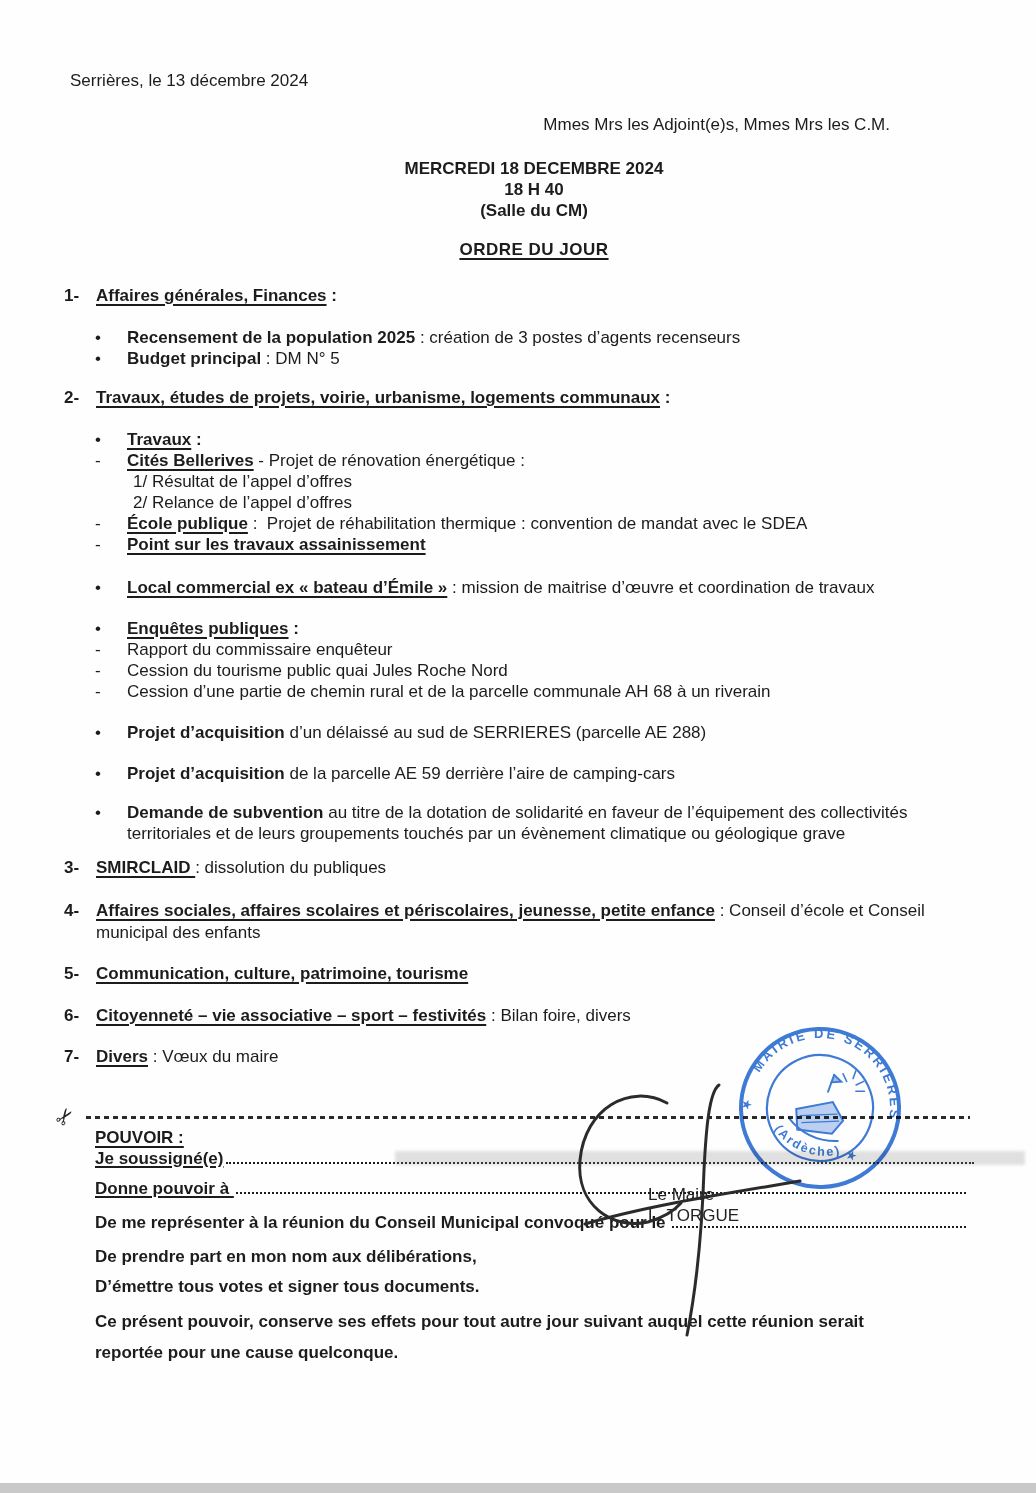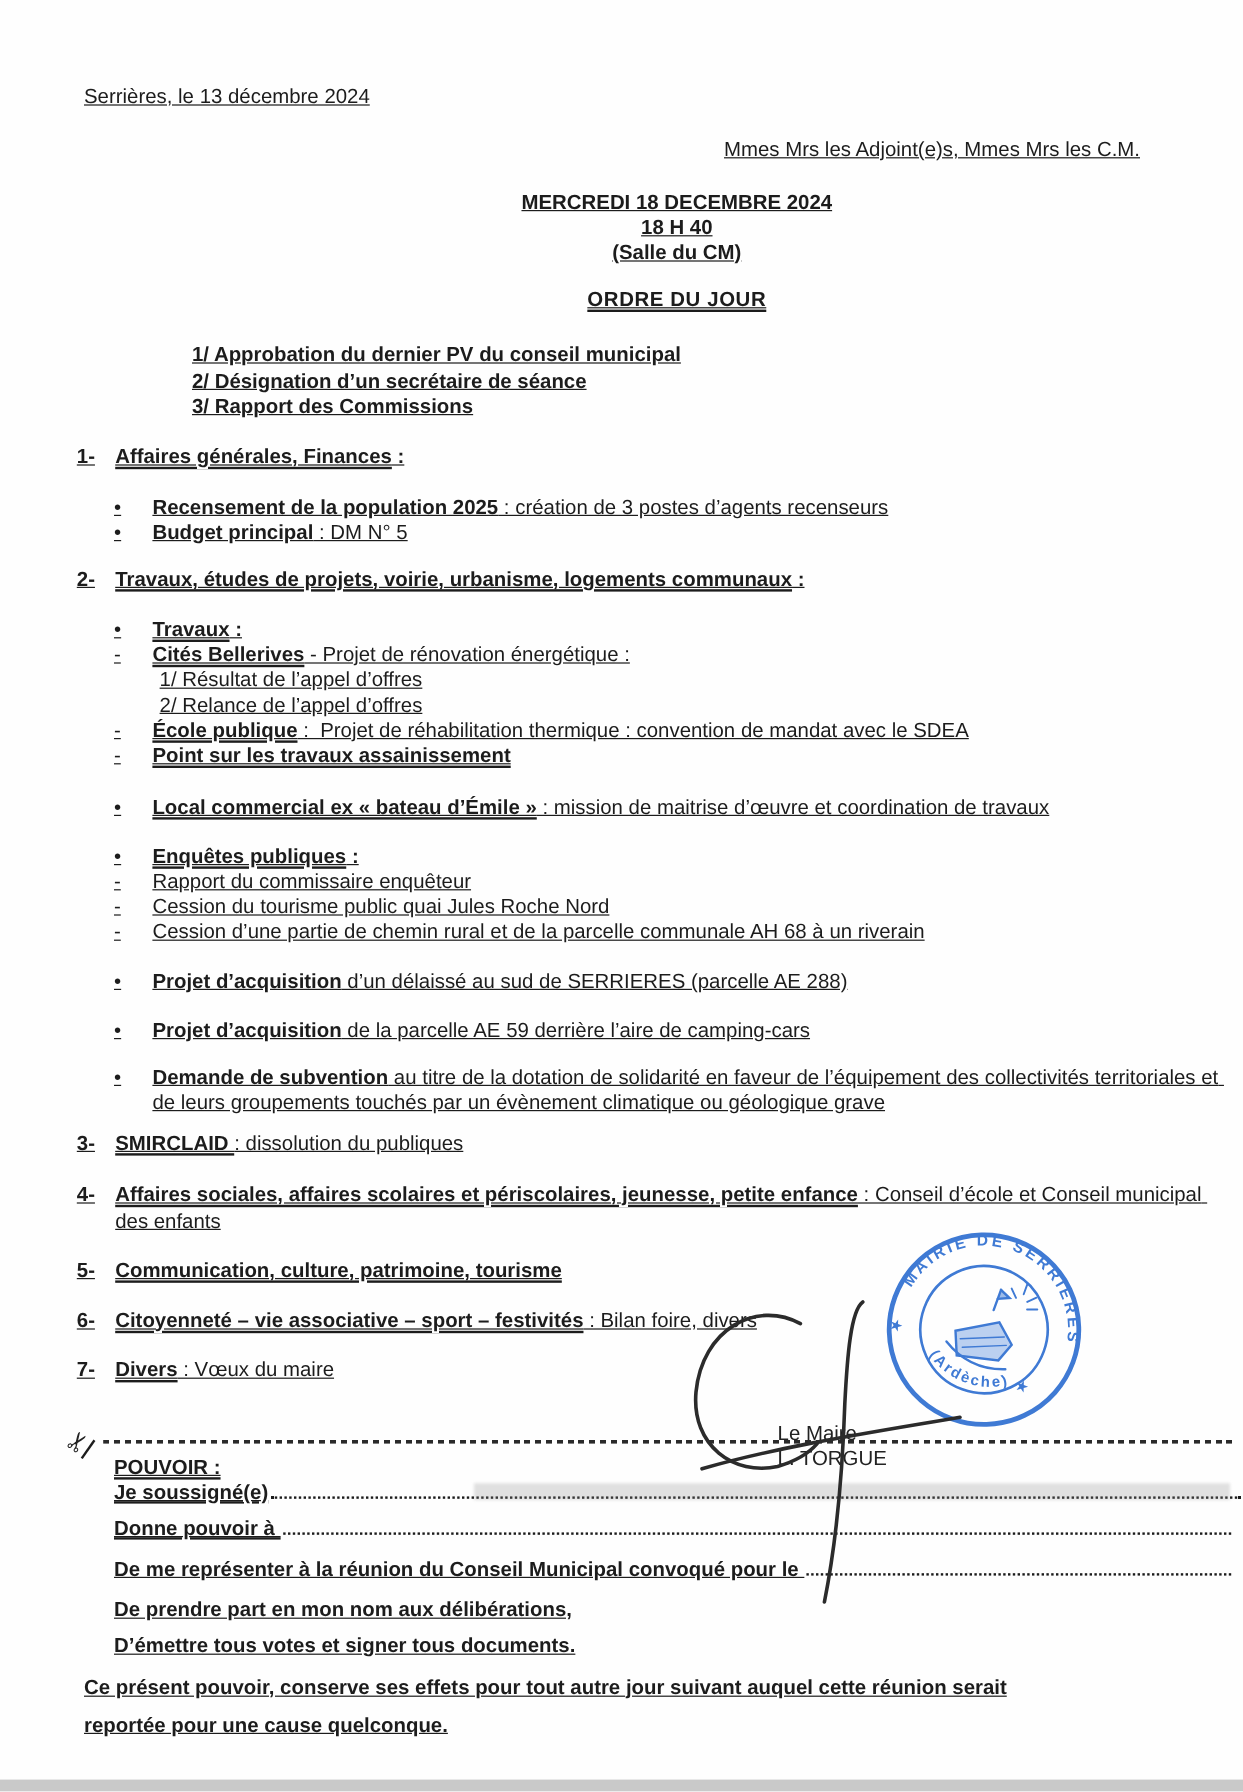--- a/index.html
+++ b/index.html
@@ -1,20 +1,20 @@
 <!DOCTYPE html>
 <html><head>
 <meta charset="utf-8">
 <style>
   html,body{margin:0;padding:0;background:#e9e9e9;}
   .page{
     position:relative; width:1036px; height:1493px; box-sizing:border-box;
     background:#fefefe; color:#1c1c1c;
     font-family:"Liberation Sans","DejaVu Sans",sans-serif;
-    font-size:17px; padding:70px 40px 0 70px; overflow:hidden;text-decoration:underline;
+    font-size:17px; padding:70px 100px 0 70px; overflow:hidden;
   }
   .b{font-weight:700;}
   .u{text-decoration:underline; text-decoration-thickness:1.5px; text-underline-offset:2px;}
   .txt{flex:1; white-space:pre-wrap;}
   span{white-space:pre-wrap;}
 
   .date{line-height:22px; margin-bottom:22px;}
   .recipients{line-height:22px; text-align:right; margin:0 46px 22px 0;}
   .intro{line-height:22px; font-weight:700; margin-bottom:18px;}
   .center-block{text-align:center; margin-left:62px; font-weight:700; line-height:21px;}
@@ -37,21 +37,21 @@
   .cut-row{display:flex; align-items:center; margin:40px -34px 2px -14px; height:18px;}
   .scissors{font-size:22px; line-height:18px; transform:rotate(-55deg); margin-right:12px; color:#222;}
   .cut-dashes{flex:1; height:3px; background:repeating-linear-gradient(90deg,#2a2a2a 0 5px,transparent 5px 9px);}
 
   .pv-title{font-weight:700; line-height:20px; margin-left:25px;
     text-decoration:underline; text-decoration-thickness:1.7px; text-underline-offset:3px;}
   .pv-line{display:flex; align-items:baseline; margin-left:25px; line-height:22px; font-weight:700; position:relative;}
   .pv-line .dots{flex:1; border-bottom:2.6px dotted #1b1b1b; margin:0 -30px 3px 2px;}
   .pv-line .dots.far{margin-right:-38px;}
   .mt8{margin-top:8px}.mt12{margin-top:12px}
-  .pv-effets{font-weight:700; line-height:31px; max-width:830px; margin-top:8px;}
+  .pv-effets{margin-left:25px; font-weight:700; line-height:31px; max-width:830px; margin-top:8px;}
   .smudge{position:absolute; left:300px; top:3px; width:630px; height:14px;
     background:rgba(140,140,140,.26); filter:blur(1.5px); pointer-events:none;}
 
   .stamp{position:absolute; left:734px; top:1022px; width:172px; height:172px;
     transform:rotate(20deg); mix-blend-mode:multiply; opacity:.92; z-index:4;}
   .signoff{position:absolute; left:648px; top:1184px; z-index:5; line-height:21px; color:#222;}
   .sig-svg{position:absolute; left:0; top:0; z-index:6; pointer-events:none;}
   .bottom-edge{position:absolute; left:0; right:0; bottom:0; height:10px; background:#c9c9c9;}
 </style>
 </head>
@@ -63,25 +63,20 @@
   <div class="recipients">Mmes Mrs les Adjoint(e)s, Mmes Mrs les C.M.</div>
 
   <div class="center-block">
     <div>MERCREDI 18 DECEMBRE 2024</div>
     <div>18 H 40</div>
     <div>(Salle du CM)</div>
   </div>
 
   <div class="agenda-title">ORDRE DU JOUR</div>
 
-  <div class="prelim">
-    <div>1/ Approbation du dernier PV du conseil municipal</div>
-    <div>2/ Désignation d’un secrétaire de séance</div>
-    <div>3/ Rapport des Commissions</div>
-  </div>
 
   <div class="sec mb20">
     <span class="num">1-</span>
     <span class="txt"><span class="sec-title">Affaires générales, Finances</span><span class="b"> :</span></span>
   </div>
   <div class="mb18">
     <div class="li">
       <span class="marker">•</span>
       <span class="txt"><span class="lead-b">Recensement de la population 2025</span><span> : création de 3 postes d’agents recenseurs</span></span>
     </div>

